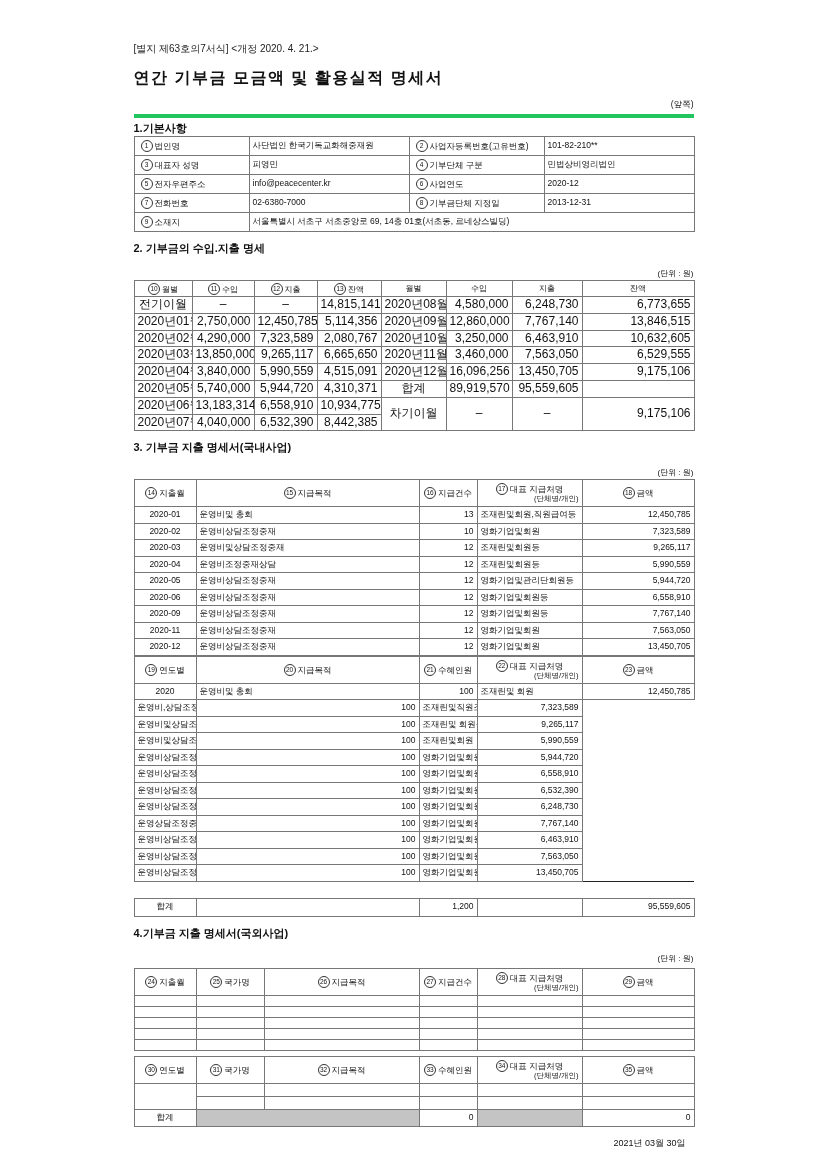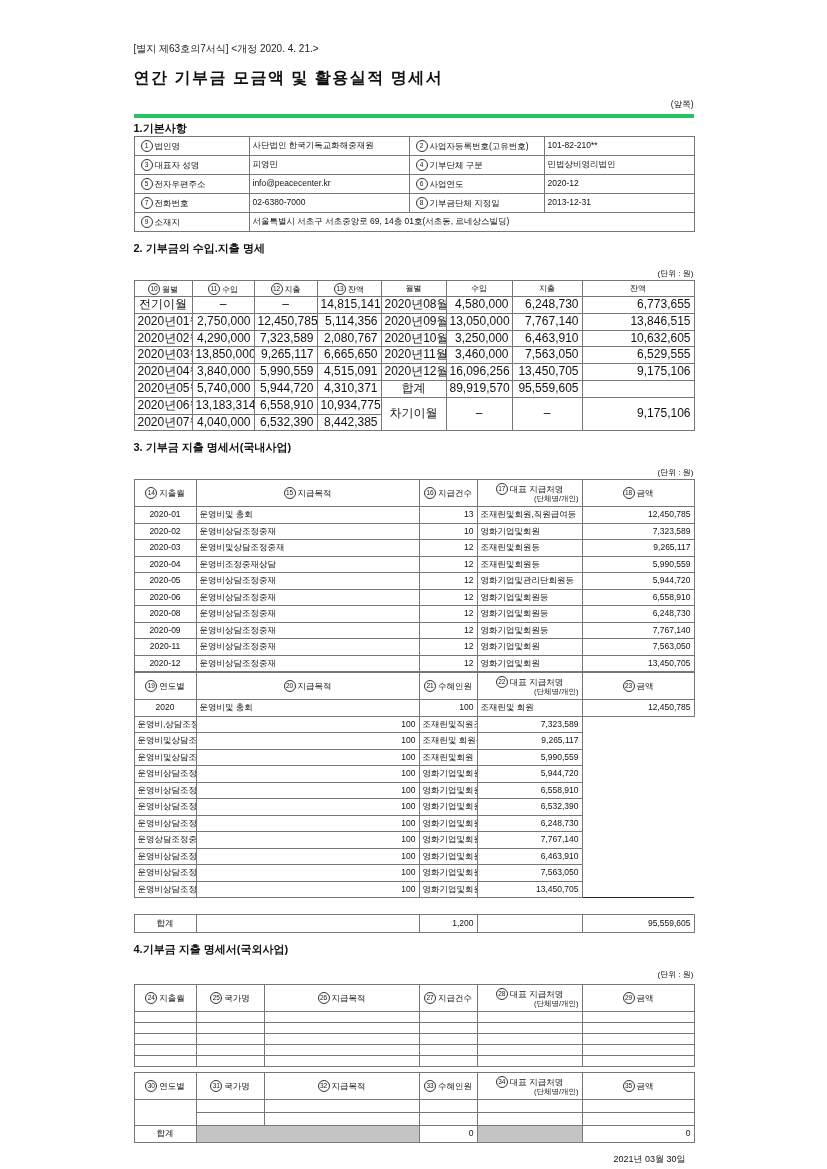--- a/index.html
+++ b/index.html
@@ -131,21 +131,21 @@
       </tr>
     </tbody>
     <tbody>
 
         <tr>
           <td class="c">2020년01월</td>
           <td class="r">2,750,000</td>
           <td class="r">12,450,785</td>
           <td class="r">5,114,356</td>
           <td class="c">2020년09월</td>
-          <td class="r">13,050,000</td>
+          <td class="r">12,860,000</td>
           <td class="r">7,767,140</td>
           <td class="r">13,846,515</td>
         </tr>
 
         <tr>
           <td class="c">2020년02월</td>
           <td class="r">4,290,000</td>
           <td class="r">7,323,589</td>
           <td class="r">2,080,767</td>
           <td class="c">2020년10월</td>
@@ -271,27 +271,20 @@
 
         <tr>
           <td class="c">2020-06</td>
           <td class="l">운영비상담조정중재</td>
           <td class="r">12</td>
           <td class="l">영화기업및회원등</td>
           <td class="r">6,558,910</td>
         </tr>
 
 
-        <tr>
-          <td class="c">2020-08</td>
-          <td class="l">운영비상담조정중재</td>
-          <td class="r">12</td>
-          <td class="l">영화기업및회원등</td>
-          <td class="r">6,248,730</td>
-        </tr>
 
         <tr>
           <td class="c">2020-09</td>
           <td class="l">운영비상담조정중재</td>
           <td class="r">12</td>
           <td class="l">영화기업및회원등</td>
           <td class="r">7,767,140</td>
         </tr>
 
 

